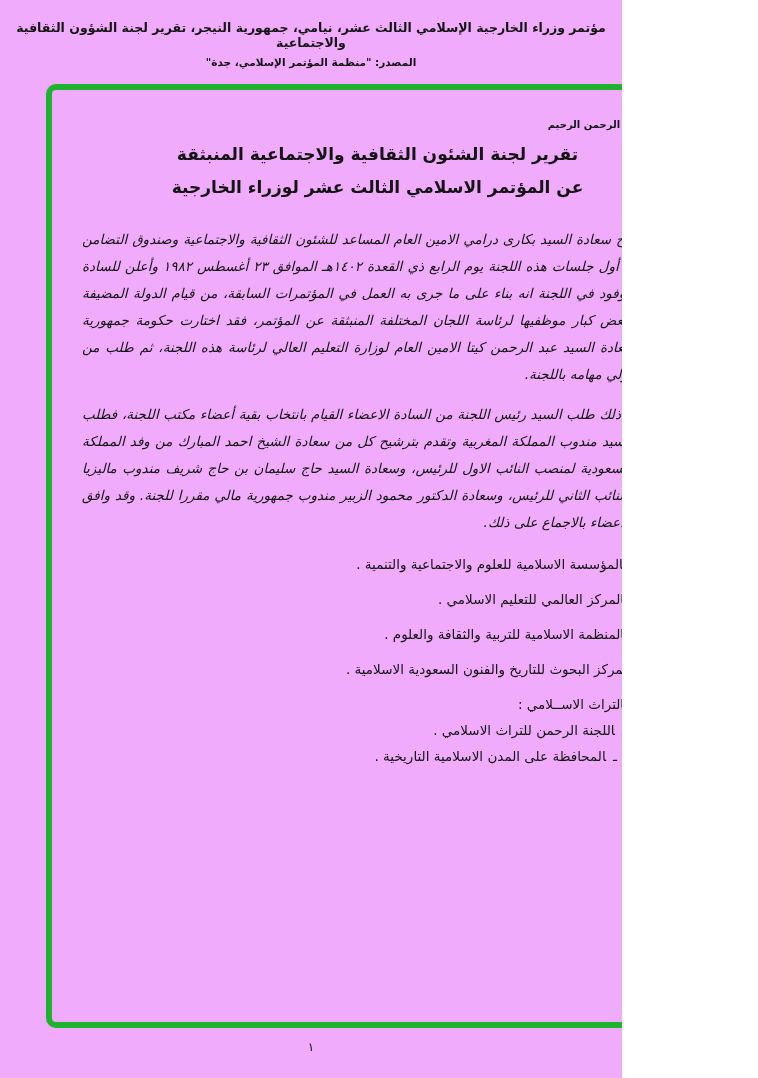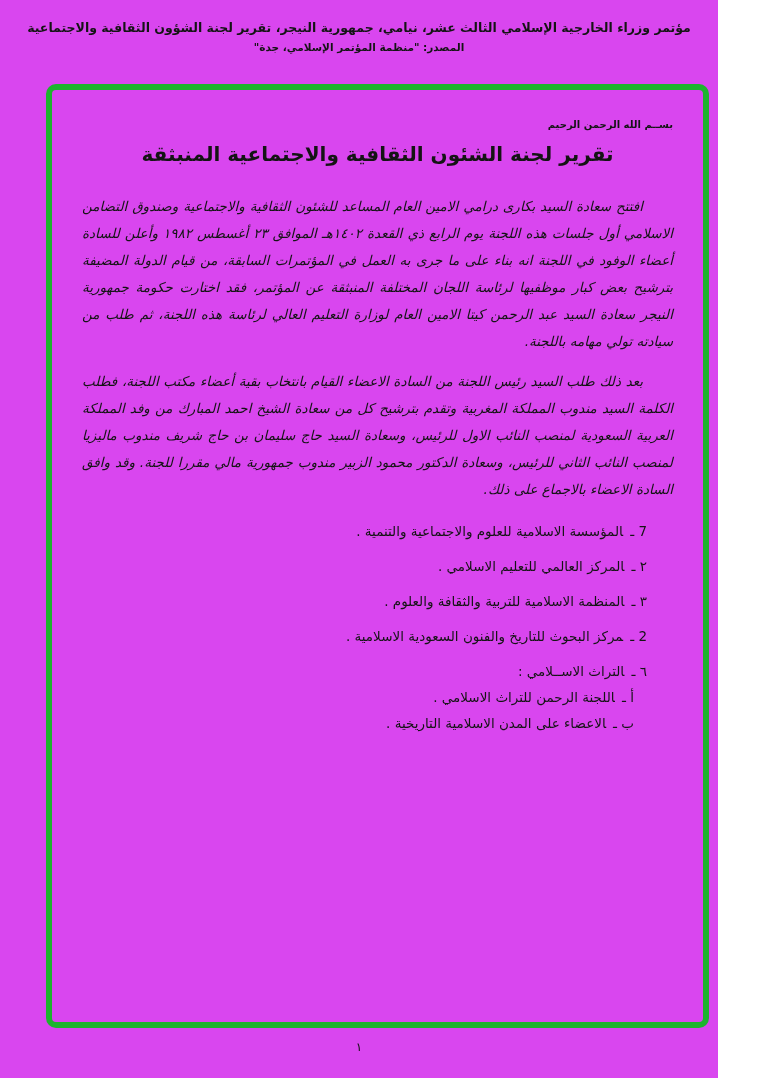--- a/index.html
+++ b/index.html
@@ -2,23 +2,23 @@
 <html lang="ar"><head>
 <meta charset="utf-8">
 <style>
   html, body {
     margin: 0;
     padding: 0;
     background: #ffffff;
   }
   .page {
     position: relative;
-    width: 718px;
+    width: 622px;
     height: 1078px;
-    background: #d946ef;
+    background: #f0abfc;
     font-family: "DejaVu Sans", sans-serif;
     color: #141414;
     overflow: hidden;
   }
   .header {
     position: absolute;
     top: 20px;
     left: 0;
     width: 100%;
     text-align: center;
@@ -53,21 +53,21 @@
   .title-block {
     text-align: center;
     font-weight: bold;
   }
   .basmala {
     font-size: 10px;
     line-height: 26px;
     text-align: right;
   }
   .title-line {
-    font-size: 20px;
+    font-size: 17px;
     line-height: 33px;
   }
   .body-text {
     margin-top: 22px;
   }
   .para {
     font-size: 13.5px;
     line-height: 27px;
     text-align: justify;
     text-indent: 30px;
@@ -113,20 +113,21 @@
     <div class="header-line1">مؤتمر وزراء الخارجية الإسلامي الثالث عشر، نيامي، جمهورية النيجر، تقرير لجنة الشؤون الثقافية والاجتماعية</div>
     <div class="header-line2">المصدر:  "منظمة المؤتمر الإسلامي، جدة"</div>
   </div>
 
   <div class="doc-border" style="border-color: rgb(29, 179, 46);">
     <div class="content" lang="ar">
 
       <div class="title-block">
         <div class="basmala">بســم الله الرحمن الرحيم</div>
         <div class="title-line">تقرير لجنة الشئون الثقافية والاجتماعية المنبثقة</div>
+        <div class="title-line">عن المؤتمر الاسلامي الثالث عشر لوزراء الخارجية</div>
       </div>
 
       <div class="body-text">
         <p class="para">افتتح سعادة السيد بكارى درامي الامين العام المساعد للشئون الثقافية والاجتماعية وصندوق التضامن الاسلامي أول جلسات هذه اللجنة يوم الرابع ذي القعدة ١٤٠٢هـ الموافق ٢٣ أغسطس ١٩٨٢ وأعلن للسادة أعضاء الوفود في اللجنة انه بناء على ما جرى به العمل في المؤتمرات السابقة، من قيام الدولة المضيفة بترشيح بعض كبار موظفيها لرئاسة اللجان المختلفة المنبثقة عن المؤتمر، فقد اختارت حكومة جمهورية النيجر سعادة السيد عبد الرحمن كيتا الامين العام لوزارة التعليم العالي لرئاسة هذه اللجنة، ثم طلب من سيادته تولي مهامه باللجنة.</p>
         <p class="para">بعد ذلك طلب السيد رئيس اللجنة من السادة الاعضاء القيام بانتخاب بقية أعضاء مكتب اللجنة، فطلب الكلمة السيد مندوب المملكة المغربية وتقدم بترشيح كل من سعادة الشيخ احمد المبارك من وفد المملكة العربية السعودية لمنصب النائب الاول للرئيس، وسعادة السيد حاج سليمان بن حاج شريف مندوب ماليزيا لمنصب النائب الثاني للرئيس، وسعادة الدكتور محمود الزبير مندوب جمهورية مالي مقررا للجنة. وقد وافق السادة الاعضاء بالاجماع على ذلك.</p>
       </div>
 
       <div class="agenda">
         <div class="agenda-item">
           <span class="num">7 ـ</span><span class="txt">المؤسسة الاسلامية للعلوم والاجتماعية والتنمية .</span>
@@ -140,21 +141,21 @@
         <div class="agenda-item">
           <span class="num">2 ـ</span><span class="txt">مركز البحوث للتاريخ والفنون السعودية الاسلامية .</span>
         </div>
         <div class="agenda-item tight">
           <span class="num">٦ ـ</span><span class="txt">التراث الاســلامي :</span>
         </div>
         <div class="agenda-item sub">
           <span class="num">أ ـ</span><span class="txt">اللجنة الرحمن للتراث الاسلامي .</span>
         </div>
         <div class="agenda-item sub">
-          <span class="num">ب ـ</span><span class="txt">الاعضاء على المدن الاسلامية التاريخية .</span>
+          <span class="num">ب ـ</span><span class="txt">المحافظة على المدن الاسلامية التاريخية .</span>
         </div>
       </div>
 
     </div>
   </div>
 
   <div class="footer-pagenum">١</div>
 
 </div>
 

